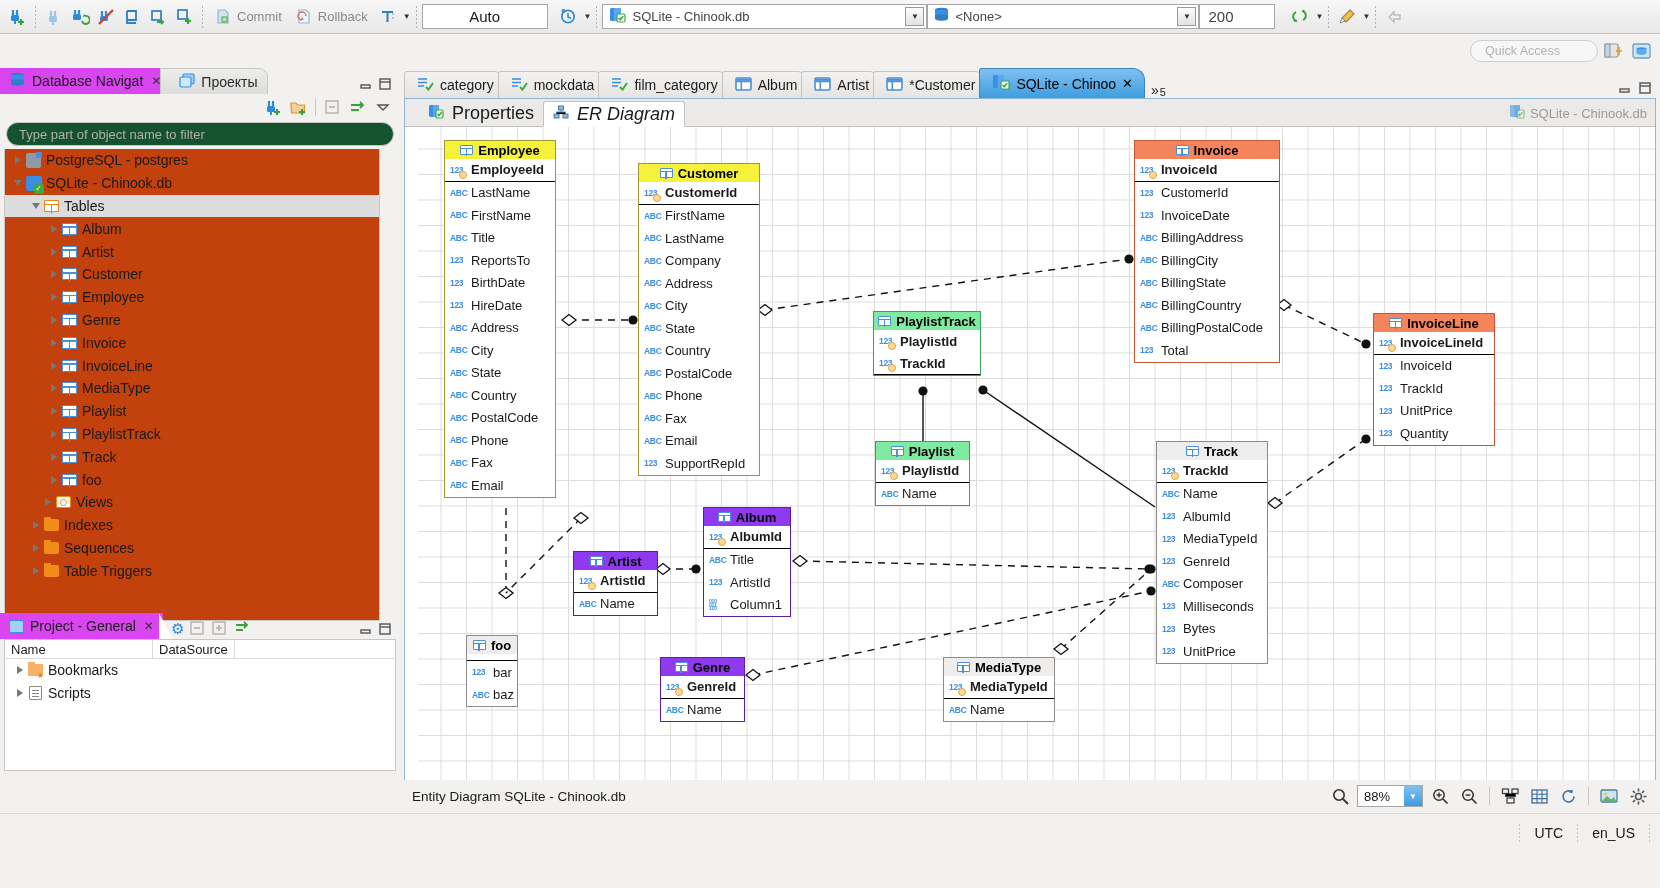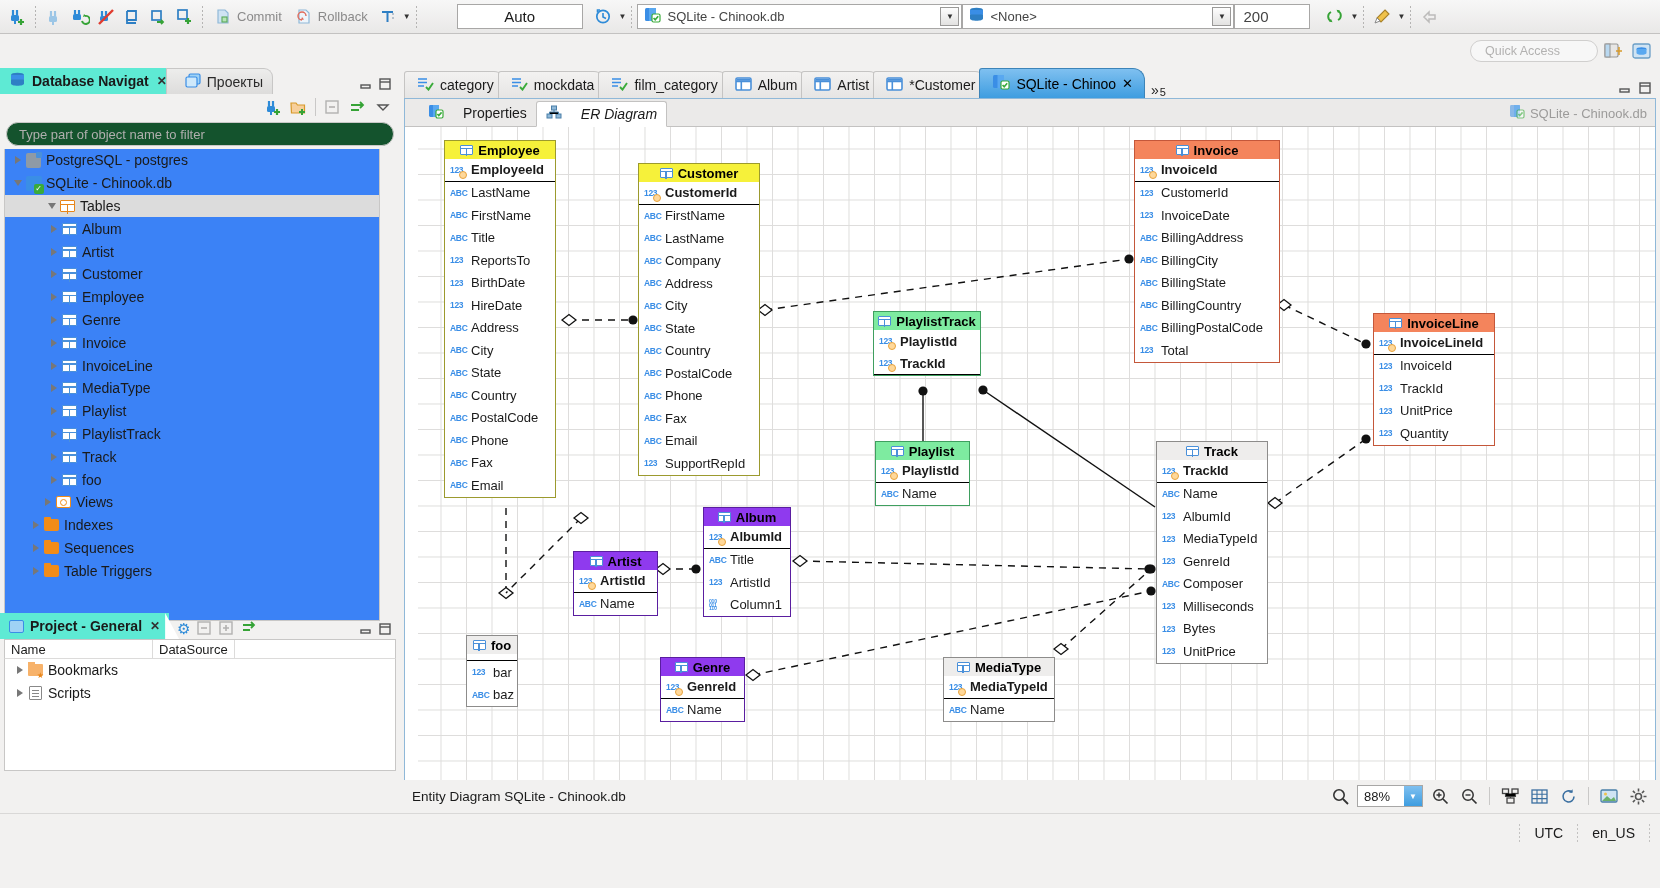--- a/index.html
+++ b/index.html
@@ -41,40 +41,40 @@
     color:#b3b2b1; font-size:12.5px; display:flex; align-items:center; padding-left:14px; }
   .qbtn { width:26px; height:24px; display:flex; align-items:center; justify-content:center; }
 
   
   #left { position:absolute; left:0; top:68px; width:400px; height:785px; }
   .view-tabs { display:flex; align-items:flex-end; height:26px; position:relative; }
   .vtab {
     display:flex; align-items:center; gap:6px; height:26px; padding:0 9px;
     font-size:13.5px; position:relative;
   }
-  .vtab.active { background:#5eead4; font-weight:700;justify-content:flex-end; }
+  .vtab.active { background:#d946ef; font-weight:400;justify-content:flex-end; }
   .vtab.inactive {
     background:linear-gradient(#ededec,#dddcdb);
     border:1px solid #c8c7c6; border-bottom:none;
     border-radius:0 9px 0 0; margin-left:-10px; padding-left:18px; color:#2a2a2a;
   }
   .vtab.active::after{
     content:""; position:absolute; right:-10px; top:0; width:14px; height:26px;
     background:#fff; clip-path:polygon(0 0,100% 100%,0 100%);
   }
   .vtab-close { font-size:12px; color:#333; margin-left:2px; }
   .view-toolbar { height:26px; background:#f2f1f0; display:flex; align-items:center;
      justify-content:flex-end; gap:2px; padding-right:6px; }
   .vt-btn { width:23px; height:21px; display:flex; align-items:center; justify-content:center; }
 
   #nav-filter {
     margin:2px 6px 3px 6px; height:24px; border:1px solid #c9c8c7; border-radius:12px;
     background:#14532d; color:#b0afae; font-size:13px; display:flex; align-items:center; padding-left:12px;
   }
-  #nav-tree { background:#3b82f6; border:1px solid #c8c7c6; border-top:none;
+  #nav-tree { background:#c2410c; border:1px solid #c8c7c6; border-top:none;
     margin:0 20px 0 4px; height:472px; overflow:hidden; }
   .trow { display:flex; align-items:center; height:22.8px; font-size:14px; white-space:nowrap; }
   .trow.sel { background:#dcdcdc; }
   .tw { width:13px; display:flex; align-items:center; justify-content:center; flex:none; }
   .arrow { width:0;height:0;border-left:6px solid #777;border-top:4.5px solid transparent;border-bottom:4.5px solid transparent; }
   .arrow.open { border:none; width:0;height:0;border-top:6px solid #777;border-left:4.5px solid transparent;border-right:4.5px solid transparent; }
   .ticon { width:19px; flex:none; display:flex; align-items:center; justify-content:center; }
   .tlabel { padding-left:3px; }
 
   
@@ -121,21 +121,21 @@
       height:30px; z-index:5; font-weight:400;}
   .etab-close{ font-size:13px; }
   .etab-more{ display:flex; align-items:flex-end; gap:1px; height:27px; padding:0 8px; font-size:14px;
       color:#222; margin-left:6px;}
   .etab-more sub{font-size:11px;}
 
   #eframe { position:absolute; left:2px; top:30px; width:1252px; height:710px;
      background:#fff; border:1px solid #8fb8d8; }
   #inner-tabs { height:28px; background:#ebeae9; display:flex; align-items:flex-end;
      border-bottom:1px solid #c3c2c1; padding-left:14px; position:relative;}
-  .itab { display:flex; align-items:center; gap:19px; height:26px; padding:0 9px; font-size:14px;}
+  .itab { display:flex; align-items:center; gap:8px; height:26px; padding:0 9px; font-size:18px;}
   .itab.active { background:#ffffff; border:1px solid #c3c2c1; border-bottom:1px solid #fff;
      border-radius:3px 3px 0 0; margin-bottom:-1px;font-style:italic;}
   #inner-right { position:absolute; right:8px; bottom:4px; display:flex; align-items:center;
      gap:5px; font-size:13px; color:#9c9b9a;}
 
   #diagram-wrap { position:absolute; left:0; top:28px; width:1250px; height:680px; overflow:hidden; background:#fff;}
   #left-gutter { position:absolute; left:0; top:28px; width:12px; height:680px;
      background:#ebeae9; border-right:1px solid #c3c2c1; }
   #canvas { position:absolute; left:13px; top:0px; width:1237px; height:680px;
      background-color:#ffffff;
@@ -247,21 +247,21 @@
     <span>Rollback</span>
   </div>
   <div class="tb-btn">
     <svg width="18" height="18" viewBox="0 0 18 18">
         <path d="M3 4h11M8.5 4v10" stroke="#2e7fc4" stroke-width="2"></path>
         <path d="M14 5v8" stroke="#9ab" stroke-width="1.3" stroke-dasharray="2 2"></path>
       </svg>
   </div>
   <span class="tb-caret">▼</span>
   <div class="tb-sep"></div>
-  <div class="tb-combo" style="width:126px; justify-content:center;margin-left:35px;">
+  <div class="tb-combo" style="width:126px; justify-content:center;">
     <span style="font-size:15px">Auto</span>
   </div>
   <div style="width:8px"></div>
   <div class="tb-btn">
     <svg width="19" height="19" viewBox="0 0 19 19">
         <circle cx="9" cy="9.5" r="6.2" stroke="#2e8bd8" stroke-width="1.7" fill="none"></circle>
         <path d="M9 6v4l3 1.5" stroke="#2e8bd8" stroke-width="1.6" fill="none"></path>
         <path d="M3.5 5.5v-2.5h2.5" stroke="#2e8bd8" stroke-width="1.6" fill="none"></path>
       </svg>
   </div>
@@ -419,21 +419,21 @@
       </div>
       <div class="trow" style="padding-left: 6px;">
         <span class="tw">
           <i class="arrow open"></i>
         </span>
         <span class="ticon">
           <span class="ic-sqlite"></span>
         </span>
         <span class="tlabel">SQLite - Chinook.db</span>
       </div>
-      <div class="trow sel" style="padding-left: 40px;">
+      <div class="trow sel" style="padding-left: 24px;">
         <span class="tw">
           <i class="arrow open"></i>
         </span>
         <span class="ticon">
           <span class="ic-tables"></span>
         </span>
         <span class="tlabel">Tables</span>
       </div>
       <div class="trow" style="padding-left: 42px;">
         <span class="tw">

